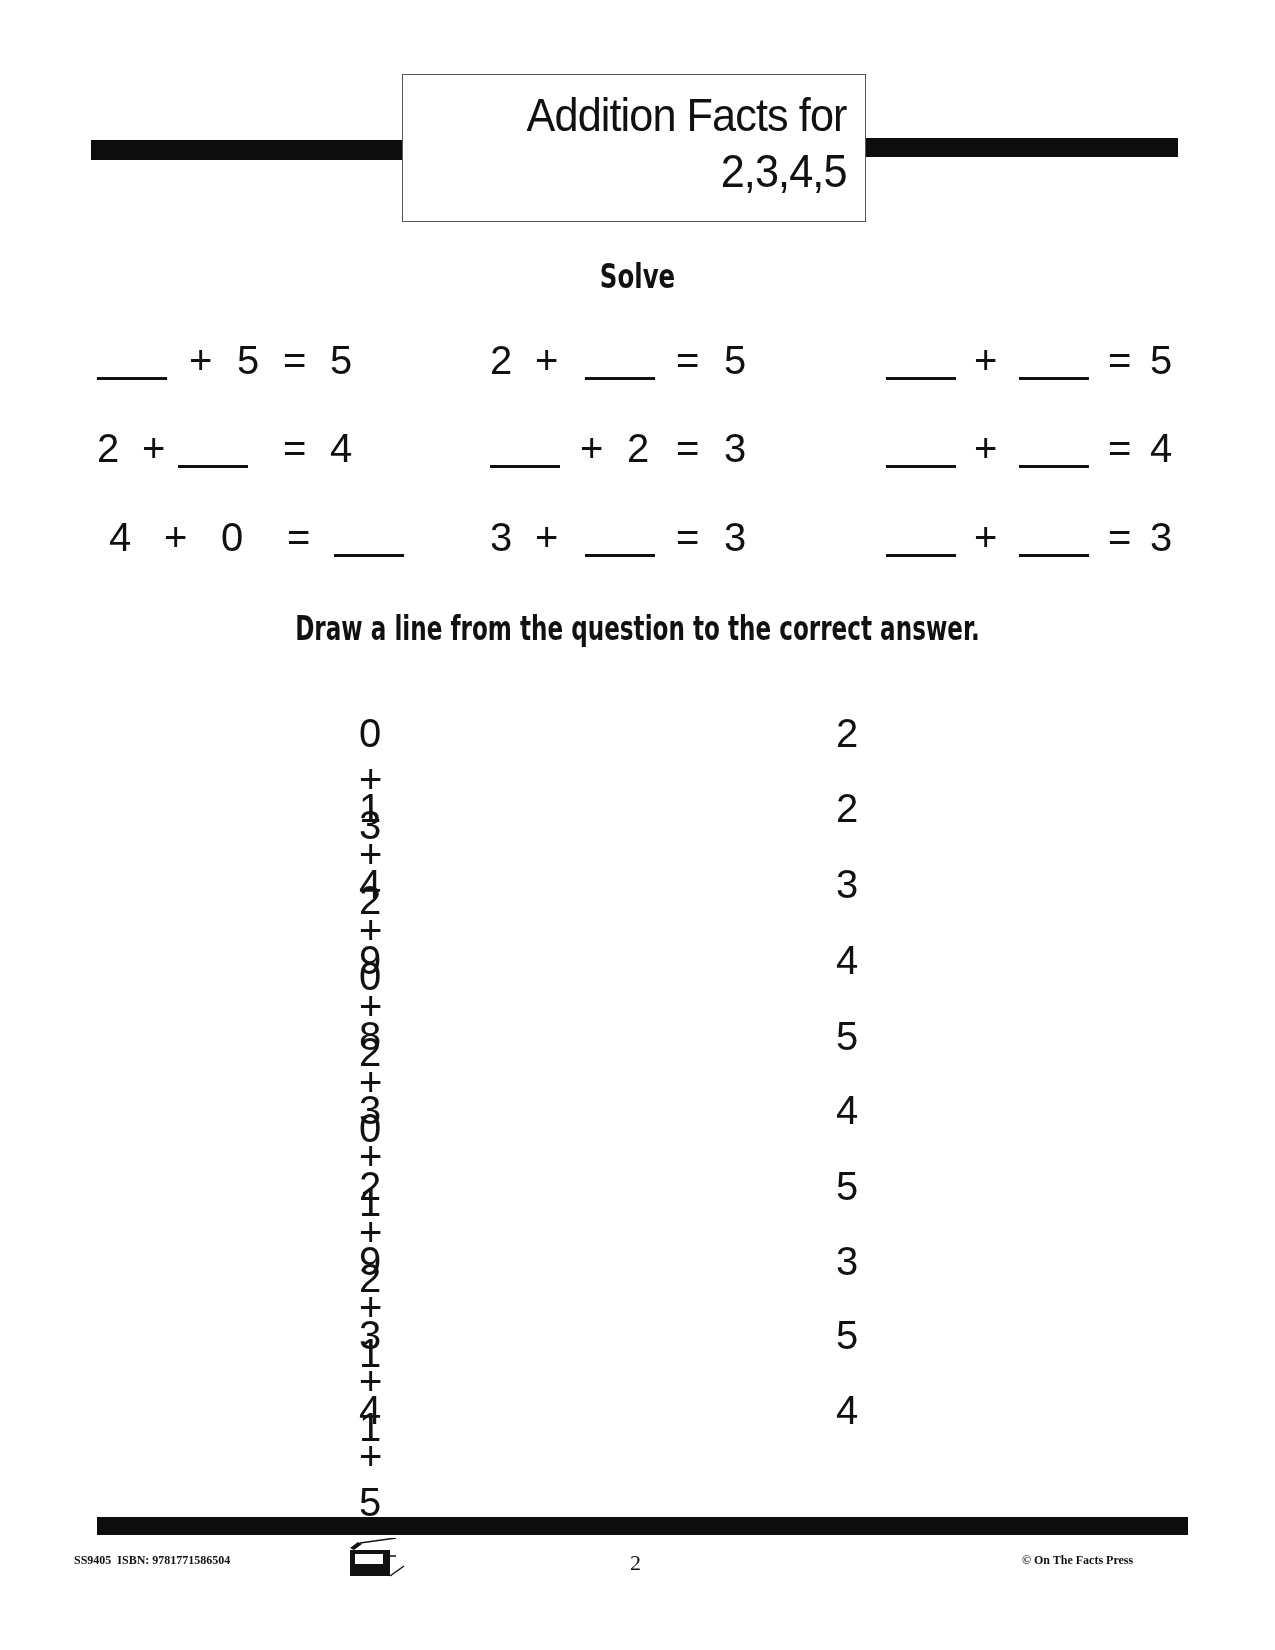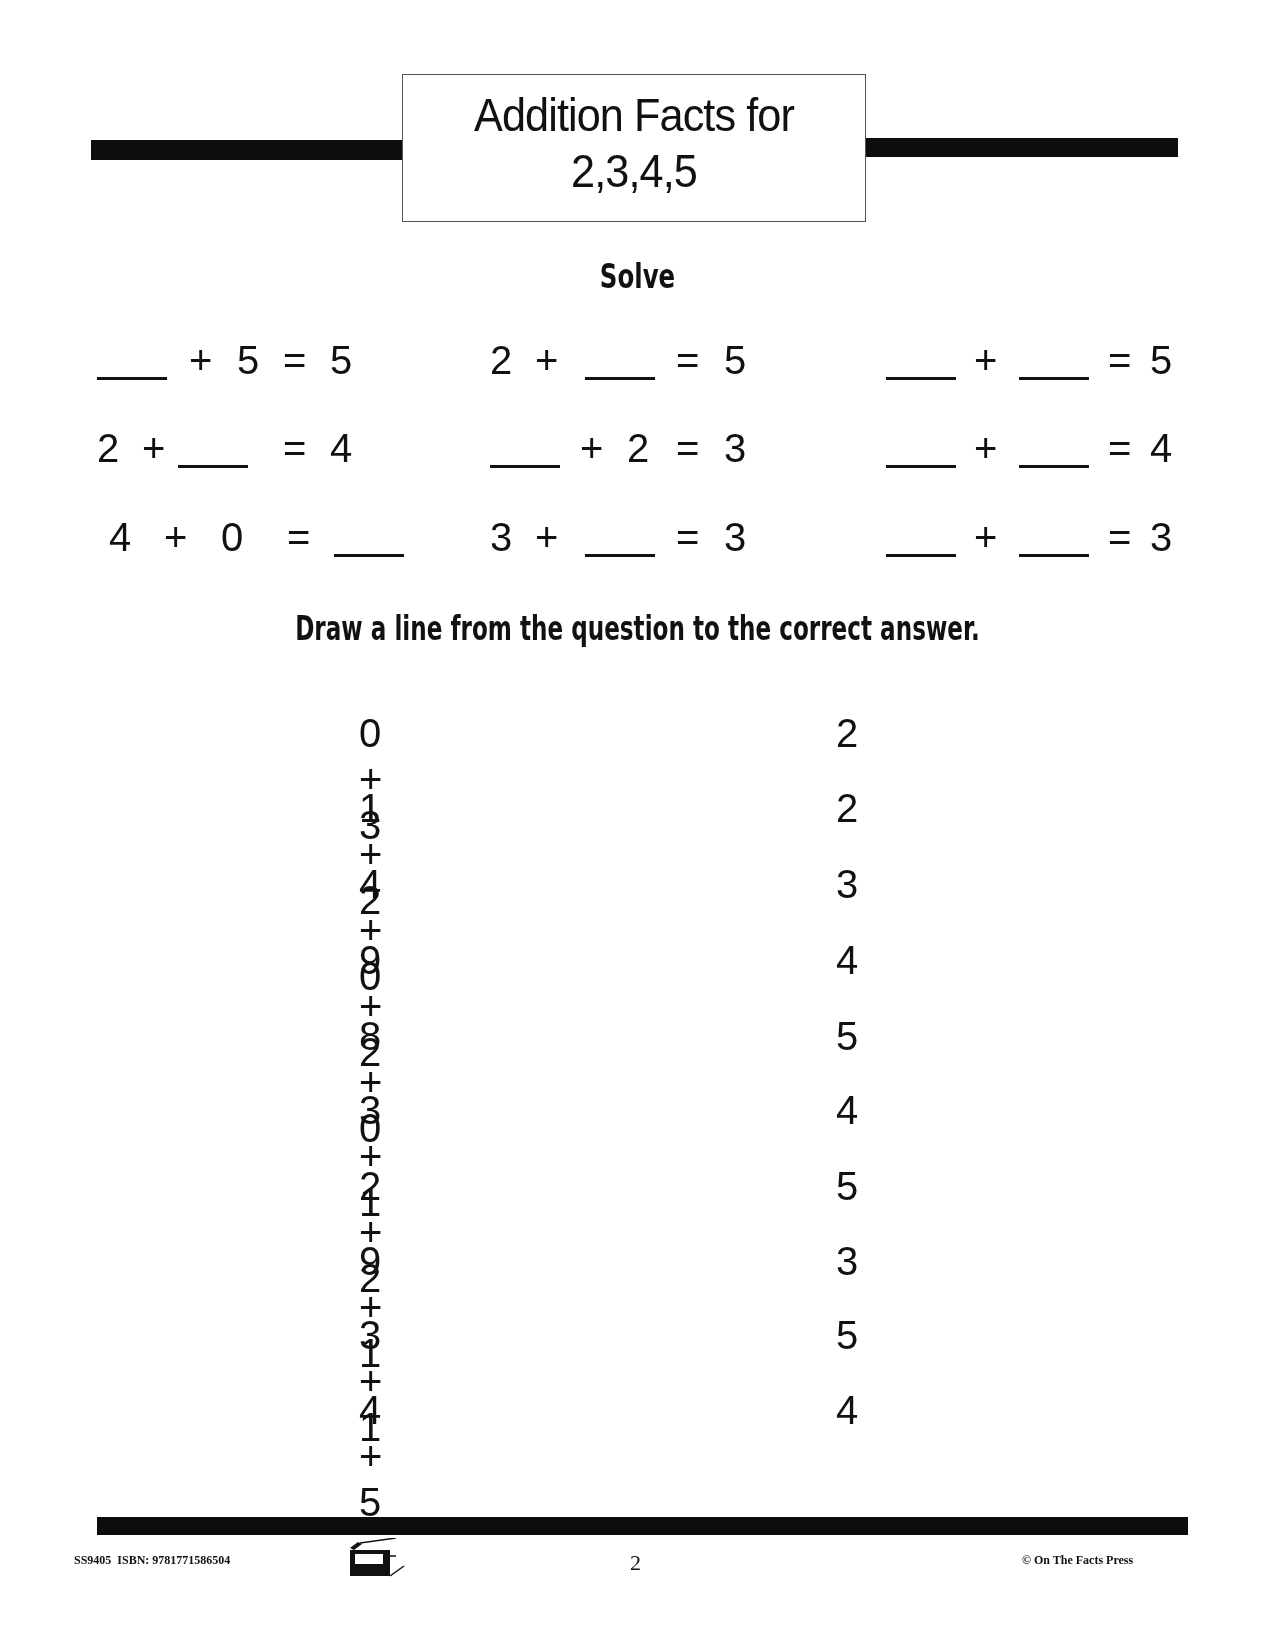--- a/index.html
+++ b/index.html
@@ -1,19 +1,19 @@
 <!DOCTYPE html>
 <html><head>
 <meta charset="utf-8">
 <style>
   html, body { margin:0; padding:0; background:#ffffff; }
   body { width:1275px; height:1650px; position:relative; overflow:hidden; color:#111; font-family:"Liberation Sans", sans-serif; }
   .abs { position:absolute; }
   .bar { position:absolute; background:#0d0d0d; }
-  .title-box { position:absolute; left:402px; top:74px; width:464px; height:148px; border:1.5px solid #555; background:#fff; box-sizing:border-box; text-align:center; }
+  .title-box { position:absolute; left:402px; top:74px; width:464px; height:148px; border:1.5px solid #555; background:#fff; box-sizing:border-box; text-align:right; }
   .title-line { font-family:"Liberation Sans", sans-serif; font-size:47px; line-height:56px; letter-spacing:-1px; transform:scaleX(0.92); transform-origin:center; }
   .title-line.l1 { margin-top:12px; }
   .heading { position:absolute; left:0; width:1275px; text-align:center; font-family:"DejaVu Sans", sans-serif; font-weight:bold; transform-origin:center; }
   .solve { top:256px; font-size:34px; transform:scaleX(0.72); }
   .draw { top:608px; font-size:34px; transform:scaleX(0.68); letter-spacing:0px; }
   .eq-row { position:absolute; font-size:40px; line-height:46px; height:46px; }
   .tok { position:absolute; top:0; }
   .blank { position:absolute; top:40px; height:2.5px; background:#111; width:70px; }
   .match-row { position:absolute; font-size:40px; line-height:46px; height:46px; }
   .match-q { position:absolute; left:359px; letter-spacing:0px; word-spacing:-4px; }

